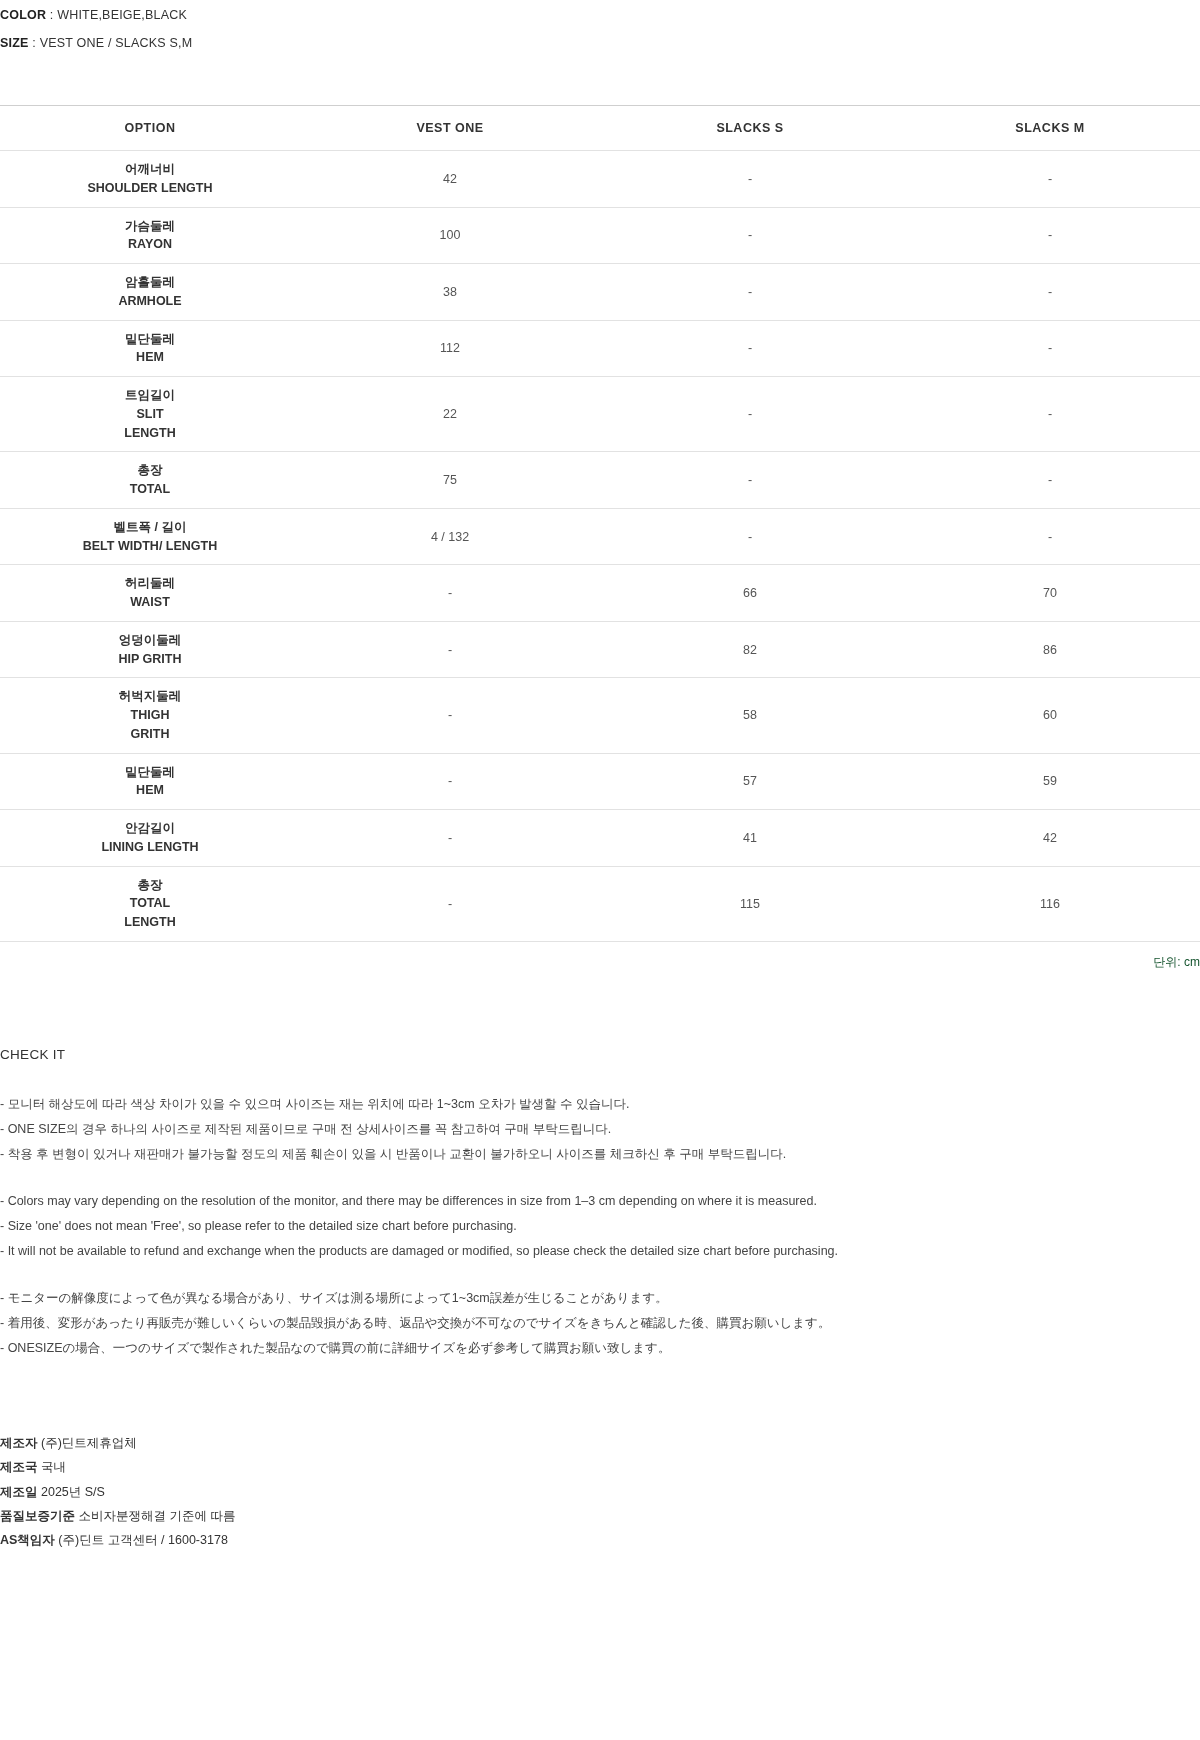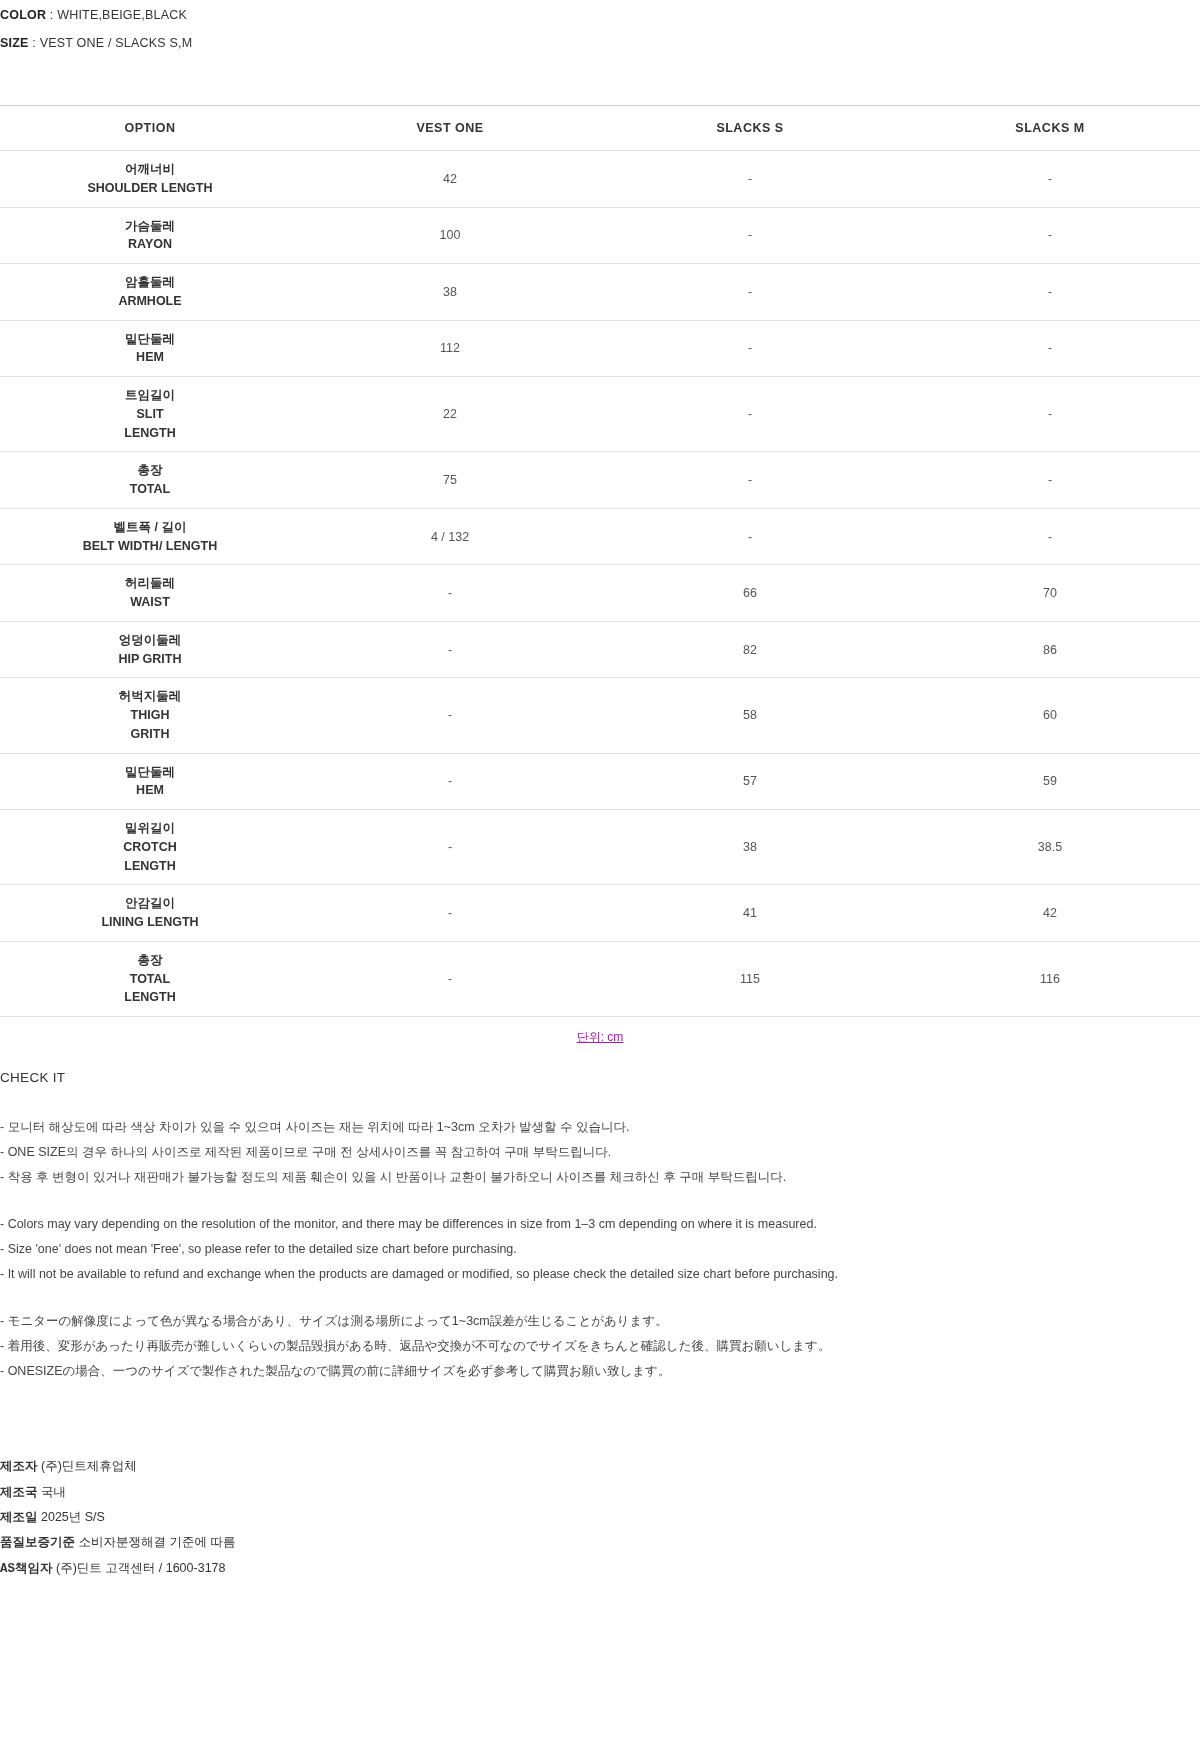--- a/index.html
+++ b/index.html
@@ -43,33 +43,33 @@
     font-size:12.5px;
   }
   table.size thead th.optcol { }
   table.size tbody th.rowhead {
     font-weight:bold;
     color:#333;
     font-size:12.5px;
     line-height:1.5;
   }
   table.size tbody td.val { color:#555; }
-  .unit { text-align:center; font-size:12px; color:#a21caf; padding-top:12px;text-decoration:underline; }
+  .unit { text-align:right; font-size:12px; color:#14532d; padding-top:12px; }
 
   
   .section-title { font-size:13.5px; color:#333; font-weight:normal; letter-spacing:0.3px; }
-  .checkit { margin-top:24px; }
+  .checkit { margin-top:76px; }
   .checkit .section-title { margin-bottom:30px; }
   .note-group { margin-bottom:22px; }
   .note-line { font-size:12.5px; color:#444; line-height:2.0; }
 
   
   .maker { margin-top:70px; }
   .maker-line { font-size:12.5px; color:#333; line-height:1.95; }
-  .maker-line .k { font-weight:bold;font-family:Liberation Mono, monospace; }
+  .maker-line .k { font-weight:bold; }
   .ko { display:block; }
   .en { display:block; }
 </style>
 </head>
 <body>
 
 <div class="page">
 
   <div class="spec-block">
     <div class="spec-line">
@@ -192,30 +192,20 @@
             <td class="val">60</td>
           </tr>
           <tr>
             <th class="rowhead">
               <span class="ko">밑단둘레</span>
               <span class="en">HEM</span>
             </th>
             <td class="val">-</td>
             <td class="val">57</td>
             <td class="val">59</td>
-          </tr>
-          <tr>
-            <th class="rowhead">
-              <span class="ko">밑위길이</span>
-              <span class="en">CROTCH</span>
-              <span class="en">LENGTH</span>
-            </th>
-            <td class="val">-</td>
-            <td class="val">38</td>
-            <td class="val">38.5</td>
           </tr>
           <tr>
             <th class="rowhead">
               <span class="ko">안감길이</span>
               <span class="en">LINING LENGTH</span>
             </th>
             <td class="val">-</td>
             <td class="val">41</td>
             <td class="val">42</td>
           </tr>

